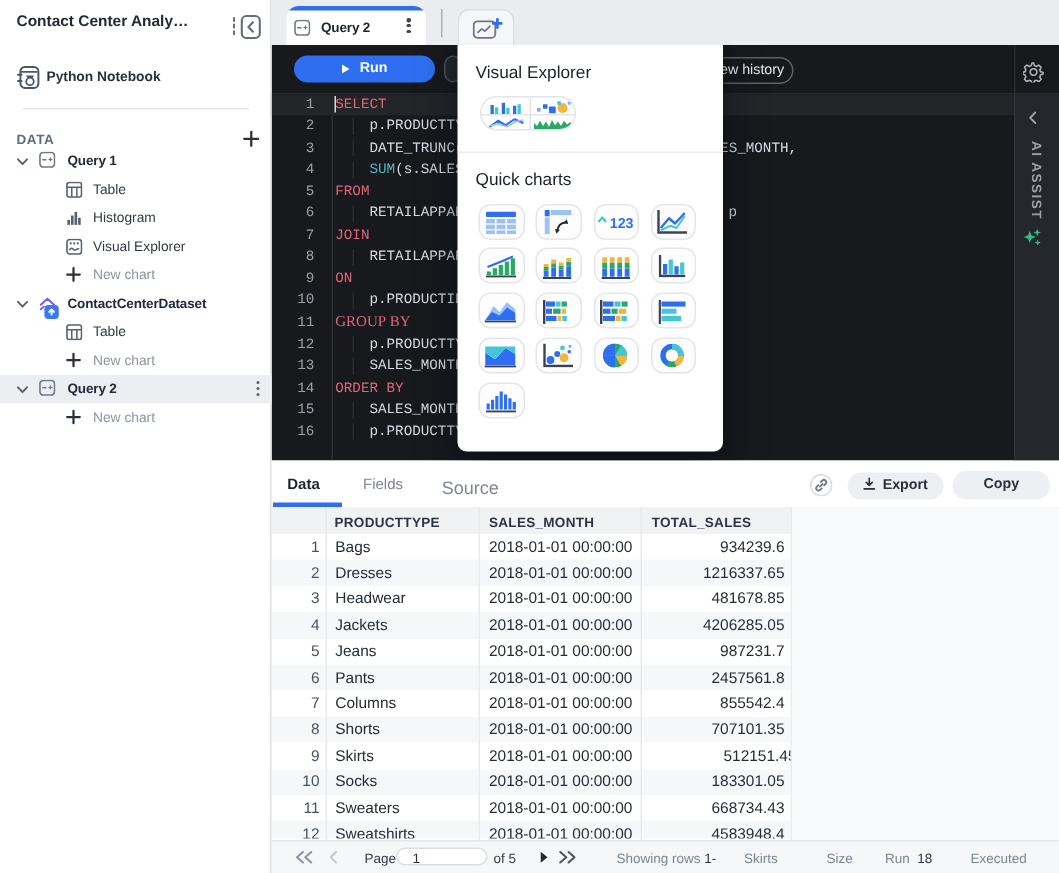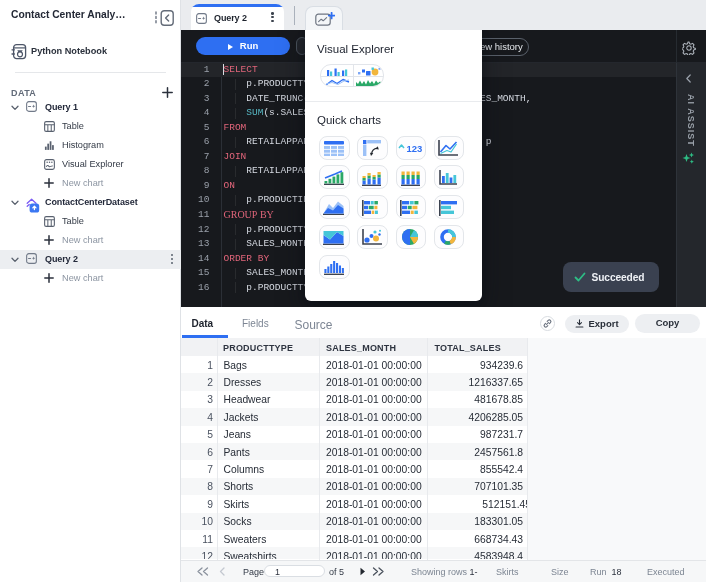--- a/index.html
+++ b/index.html
@@ -119,26 +119,20 @@
 <div class="abs" style="left:191.5px; top:251.65px; width:18px; height:14.55px; text-align:right; font-family:'Liberation Mono',monospace; font-size:9.5px; line-height:14.55px; color:#9aa0aa;">14</div>
 <div class="abs" style="left:223.5px; top:251.65px; height:14.55px; font-family:'Liberation Mono',monospace; font-size:9.5px; line-height:14.55px; white-space:pre;"><span style="color:#e0657a;">ORDER&nbsp;BY</span></div>
 <div class="abs" style="left:191.5px; top:266.20px; width:18px; height:14.55px; text-align:right; font-family:'Liberation Mono',monospace; font-size:9.5px; line-height:14.55px; color:#9aa0aa;">15</div>
 <div class="abs" style="left:223.5px; top:266.20px; height:14.55px; font-family:'Liberation Mono',monospace; font-size:9.5px; line-height:14.55px; white-space:pre;"><span style="color:#d6dae2;">&nbsp;&nbsp;&nbsp;&nbsp;SALES_MONTH,</span></div>
 <div class="abs" style="left:234.5px; top:267.70px; width:1px; height:11px; background:rgba(255,255,255,0.08);"></div>
 <div class="abs" style="left:191.5px; top:280.75px; width:18px; height:14.55px; text-align:right; font-family:'Liberation Mono',monospace; font-size:9.5px; line-height:14.55px; color:#9aa0aa;">16</div>
 <div class="abs" style="left:223.5px; top:280.75px; height:14.55px; font-family:'Liberation Mono',monospace; font-size:9.5px; line-height:14.55px; white-space:pre;"><span style="color:#d6dae2;">&nbsp;&nbsp;&nbsp;&nbsp;p.PRODUCTTYPE</span></div>
 <div class="abs" style="left:234.5px; top:282.25px; width:1px; height:11px; background:rgba(255,255,255,0.08);"></div>
 </div>
 
-  <div class="abs" style="left:562.5px; top:261.5px; width:96.5px; height:30.5px; background:#3a4150; border-radius:8px;">
-    <svg class="abs" style="left:11.5px; top:10px;" width="12" height="11" viewBox="0 0 12 11">
-        <path d="M1.5 5.5 L4.5 8.5 L10.5 1.5" fill="none" stroke="#2ebd85" stroke-width="1.8" stroke-linecap="round" stroke-linejoin="round"></path>
-      </svg>
-    <div class="abs" style="left:29px; top:10px; font-size:10.2px; font-weight:bold; color:#eef1f5; letter-spacing:-0.1px;">Succeeded</div>
-  </div>
 
   <div class="abs" style="left:181px; top:306.5px; width:525px; height:275.5px; background:#fff;"></div>
 
   <div class="abs" style="left:191.5px; top:318px; font-size:10px; font-weight:bold; color:#1d222c;">Data</div>
   <div class="abs" style="left:242px; top:318px; font-size:10px; color:#7d8694;">Fields</div>
   <div class="abs" style="left:294.5px; top:318px; font-size:12px; color:#7d8694;">Source</div>
   <div class="abs" style="left:182px; top:335px; width:46px; height:2.5px; background:#2e6ff2;"></div>
 
   <div class="abs" style="left:540px; top:316px; width:16px; height:16px; border-radius:50%;"></div>
   <div class="abs" style="left:540px; top:316px;">

